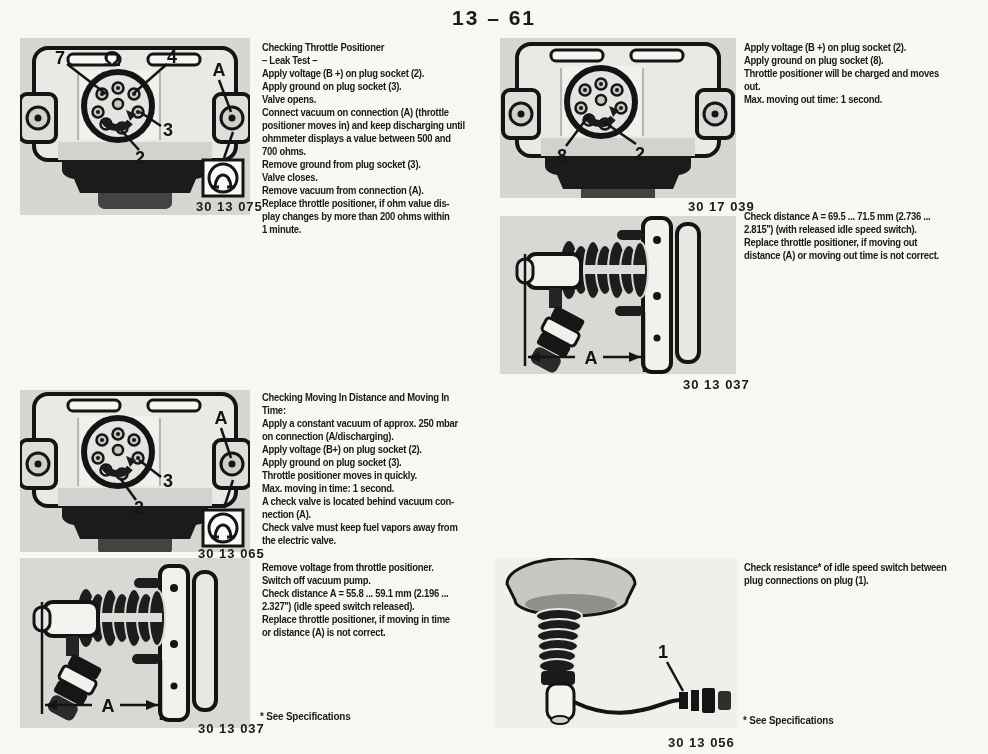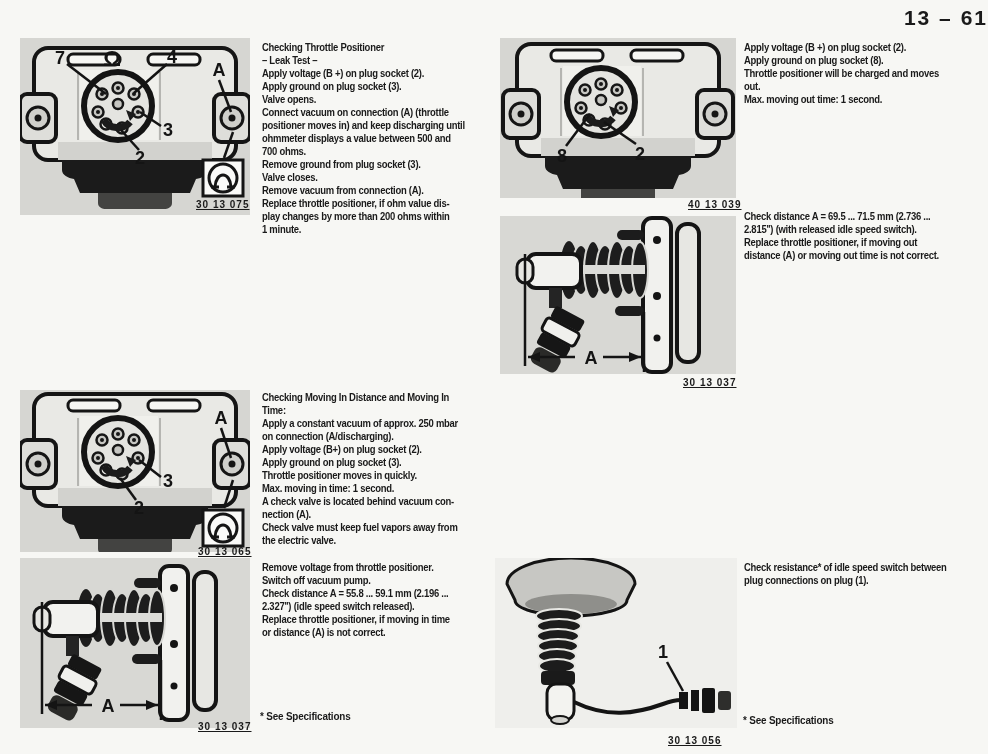--- a/index.html
+++ b/index.html
@@ -3,35 +3,34 @@
 <meta charset="utf-8">
 <style>
   * { margin:0; padding:0; box-sizing:border-box; }
   html,body { background:#9a9a96; }
   .page {
     position:relative; width:988px; height:754px; margin:0 auto;
     background:#f7f7f4; color:#1a1a1a; overflow:hidden;
     font-family:"Liberation Sans", sans-serif;
   }
   .page-number {
-    position:absolute; top:6px; left:0; width:988px; text-align:right;
+    position:absolute; top:6px; left:0; width:988px; text-align:center;
     font-size:21px; font-weight:700; letter-spacing:2px;
   }
   .photo { position:absolute; }
   .photo svg { display:block; }
   .txtcol {
     position:absolute; font-size:11px; font-weight:700; line-height:13px;
     letter-spacing:-0.3px; white-space:nowrap;
     transform:scaleX(.86); transform-origin:0 0;
   }
   .txtcol .line { min-height:13px; }
   .fignum {
-    position:absolute; font-size:10px; font-weight:700; letter-spacing:1px;
+    position:absolute; font-size:13px; font-weight:700; letter-spacing:1px;
     white-space:nowrap;
-    text-decoration:underline;
   }
   .footnote {
     position:absolute; font-size:11px; font-weight:700; letter-spacing:-0.2px;
     white-space:nowrap; transform:scaleX(.9); transform-origin:0 0;
   }
   svg text {
     font-family:"Liberation Sans", sans-serif; font-weight:700;
     font-size:18px; fill:#141414; text-anchor:middle;
   }
   svg text.big { font-size:22px; }
@@ -160,21 +159,21 @@
       <g stroke="#141414" stroke-width="2.5">
         <line x1="66" y1="108" x2="90" y2="76"></line>
         <line x1="136" y1="106" x2="104" y2="84"></line>
       </g>
       <g>
         <text x="62" y="124">8</text>
         <text x="140" y="122">2</text>
       </g>
     </svg>
   </figure>
-  <div class="fignum" style="left:688px; top:199px;">40 13 039</div>
+  <div class="fignum" style="left:688px; top:199px;">30 17 039</div>
 
   <figure class="photo" style="left:500px; top:216px;">
     <svg viewBox="0 0 236 158" width="236" height="158">
       <rect x="0" y="0" width="236" height="158" fill="#d8d8d4"></rect>
       <use href="#bellows-side" x="3" y="0"></use>
       <text x="91" y="148">A</text>
     </svg>
   </figure>
   <div class="fignum" style="left:683px; top:377px;">30 13 037</div>
 

